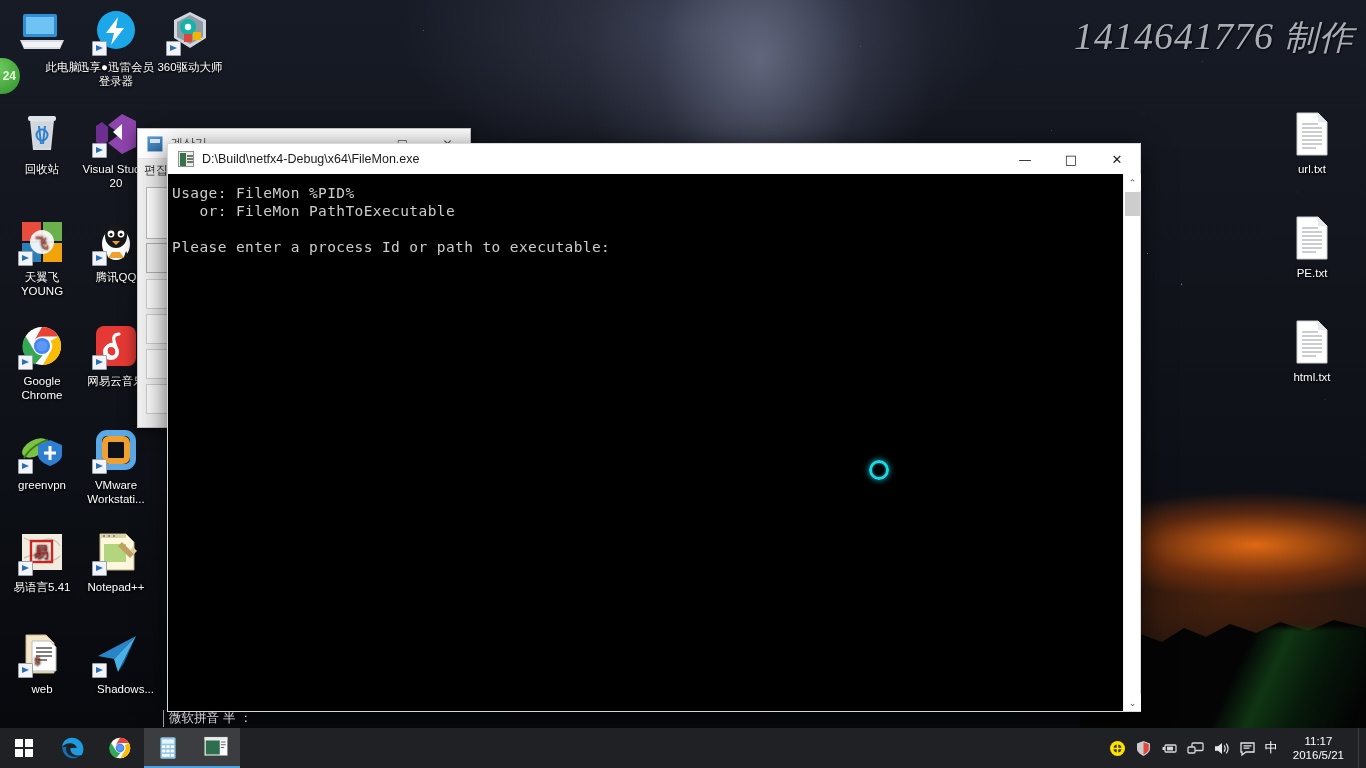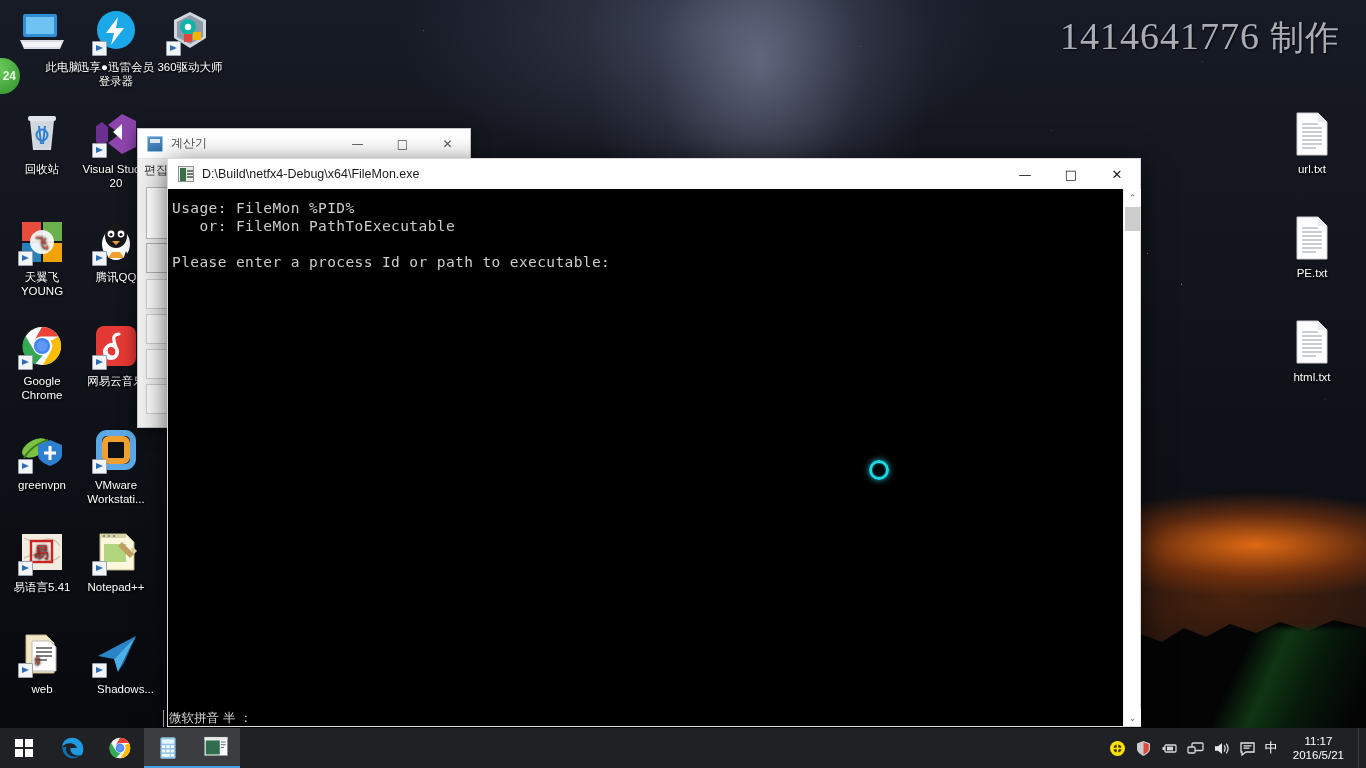--- a/index.html
+++ b/index.html
@@ -51,22 +51,23 @@
     position: absolute; left: 1080px; bottom: 0; width: 286px; height: 230px;
   }
   #aurora {
     position: absolute; right: 0; bottom: 30px; width: 210px; height: 110px;
     background: linear-gradient(115deg, rgba(0,0,0,0) 38%, rgba(20,70,25,0.75) 52%, rgba(10,45,15,0.5) 70%, rgba(0,0,0,0) 92%);
     filter: blur(2px);
   }
 
   
   #watermark {
-    position: absolute; right: 26px; top: 14px;
+    position: absolute; right: 12px; top: 14px;
     font-family: "Liberation Serif", serif;
+    font-style: italic;
     font-size: 38px;
     letter-spacing: 1px;
     color: rgba(205,208,216,0.82);
     text-shadow: 1px 1px 2px rgba(0,0,0,0.8);
     white-space: nowrap;
     user-select: none;
   }
   #watermark .cjk { font-family: "DejaVu Sans", sans-serif; font-size: 34px; margin-left: 10px; }
 
   
@@ -132,21 +133,21 @@
   #calc-subdisplay { margin: 2px 8px 6px; height: 30px; background: #f0f0f0; border: 1px solid #b0b0b0; width: 58px; }
   #calc-keys { padding: 0 8px; display: grid; grid-template-columns: repeat(5, 1fr); gap: 5px; }
   .calc-key {
     height: 30px; background: #fafafa; border: 1px solid #cdcdcd;
     display: flex; align-items: center; justify-content: center;
     font-size: 13px; font-weight: bold; color: #d10000;
   }
 
   
   #console-window {
-    position: absolute; left: 167px; top: 158px;
+    position: absolute; left: 167px; top: 143px;
     width: 974px; height: 569px;
     background: #7dd3fc;
     box-shadow: 0 6px 26px rgba(0,0,0,0.65);
     border: 1px solid #d9d9d9;
   }
   #console-titlebar {
     height: 30px; background: #ffffff; display: flex; align-items: center;
   }
   #console-app-icon {
     width: 16px; height: 16px; margin: 0 8px 0 10px; flex: none;

